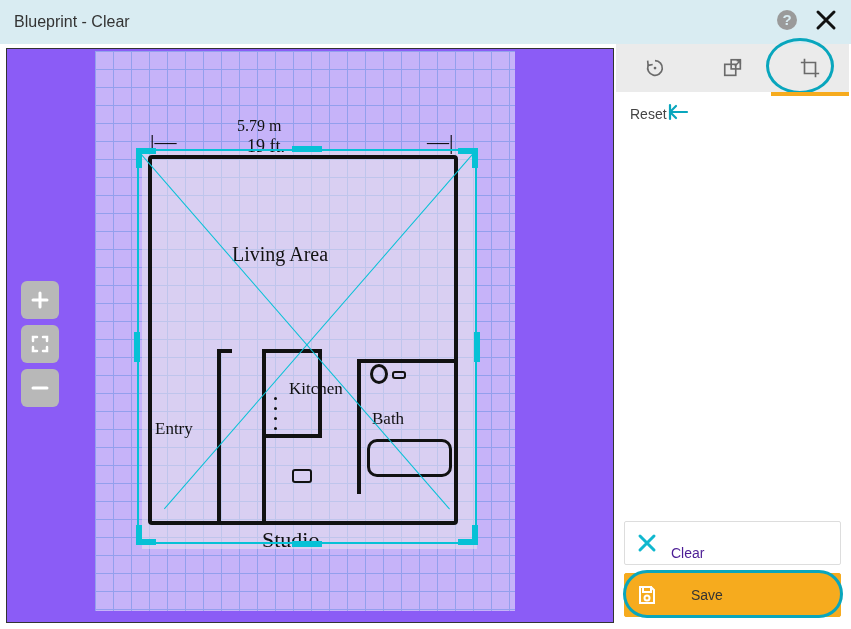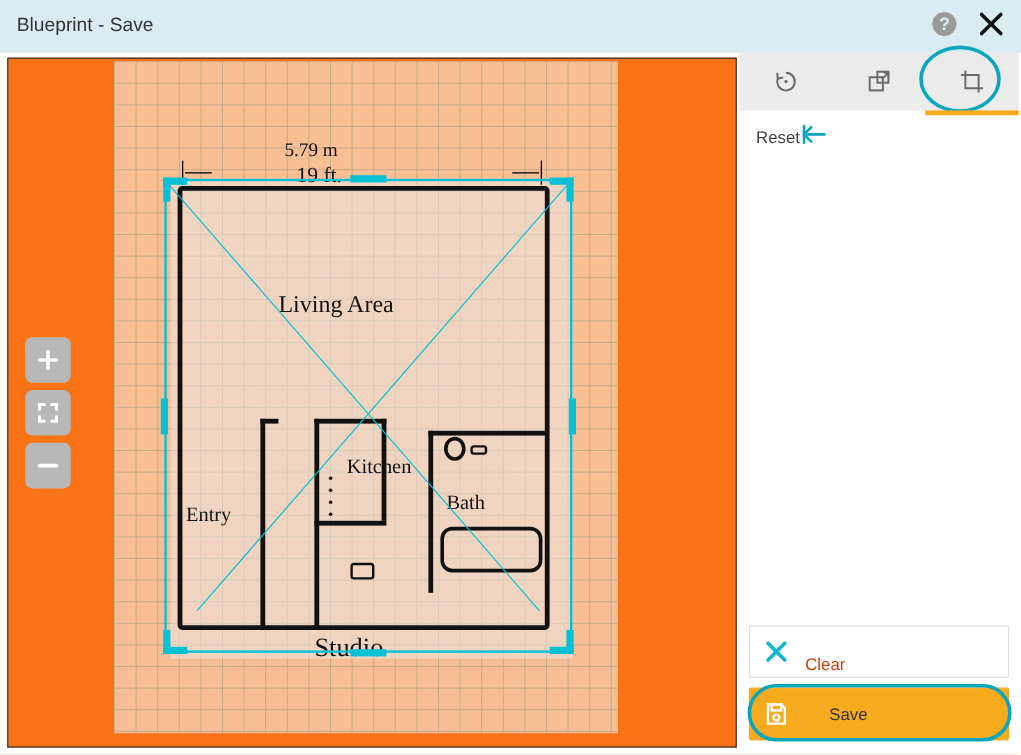--- a/index.html
+++ b/index.html
@@ -17,21 +17,21 @@
   .header-actions { display: flex; align-items: center; gap: 16px; }
   
   .main { display: flex; height: 585px; }
   
   .canvas-area {
     width: 608px;
     height: 575px;
     border: 1px solid #333;
     margin: 4px 2px 6px 6px;
     position: relative;
-    background: #f97316;
+    background: #8b5cf6;
     overflow: hidden;
   }
   
   .grid-bg {
     position: absolute;
     left: 88px; top: 2px;
     width: 420px; height: 560px;
     background-color: #f7fbfd;
     background-image:
       linear-gradient(#9bd7e6 1px, transparent 1px),
@@ -149,21 +149,21 @@
   }
   .action-btn.save { background:#f6ab1e; color:#333; border-color:#f6ab1e; }
   .action-btn svg { flex-shrink:0; }
   
   .interior-line { position:absolute; background:#111; }
 </style>
 </head>
 <body>
 
 <div class="header">
-  <div class="header-title">Blueprint - Save</div>
+  <div class="header-title">Blueprint - Clear</div>
   <div class="header-actions">
     <span>
       <svg width="24" height="24" viewBox="0 0 24 24">
           <circle cx="12" cy="12" r="10" fill="#9a9a9a"></circle>
           <text x="12" y="17" text-anchor="middle" font-size="15" font-weight="bold" fill="#d9ecf2">?</text>
         </svg>
     </span>
     <span>
       <svg width="22" height="22" viewBox="0 0 22 22">
           <path d="M3 3 L19 19 M19 3 L3 19" stroke="#111" stroke-width="3" stroke-linecap="round"></path>
@@ -277,21 +277,21 @@
       </span>
     </div>
 
     <div class="sidebar-spacer"></div>
 
     <div class="action-list">
       <div class="action-btn">
         <svg width="24" height="24" viewBox="0 0 24 24">
             <path d="M5 5l14 14M19 5L5 19" stroke="#10b8cf" stroke-width="3" stroke-linecap="round"></path>
           </svg>
-        <span style="color:#c2410c;margin-top:20px;">Clear</span>
+        <span style="color:#4c1d95;margin-top:20px;">Clear</span>
       </div>
       <div class="action-btn save" style="position:relative;gap:32px;">
         <svg width="24" height="24" viewBox="0 0 24 24">
             <path d="M5 4h11l3 3v13H5z" fill="none" stroke="#fff" stroke-width="2"></path>
             <rect x="8" y="4" width="8" height="5" fill="none" stroke="#fff" stroke-width="2"></rect>
             <circle cx="12" cy="15" r="2.5" fill="none" stroke="#fff" stroke-width="2"></circle>
           </svg>
         <span>Save</span>
         <span class="annot-circle circle-save"></span>
       </div>

